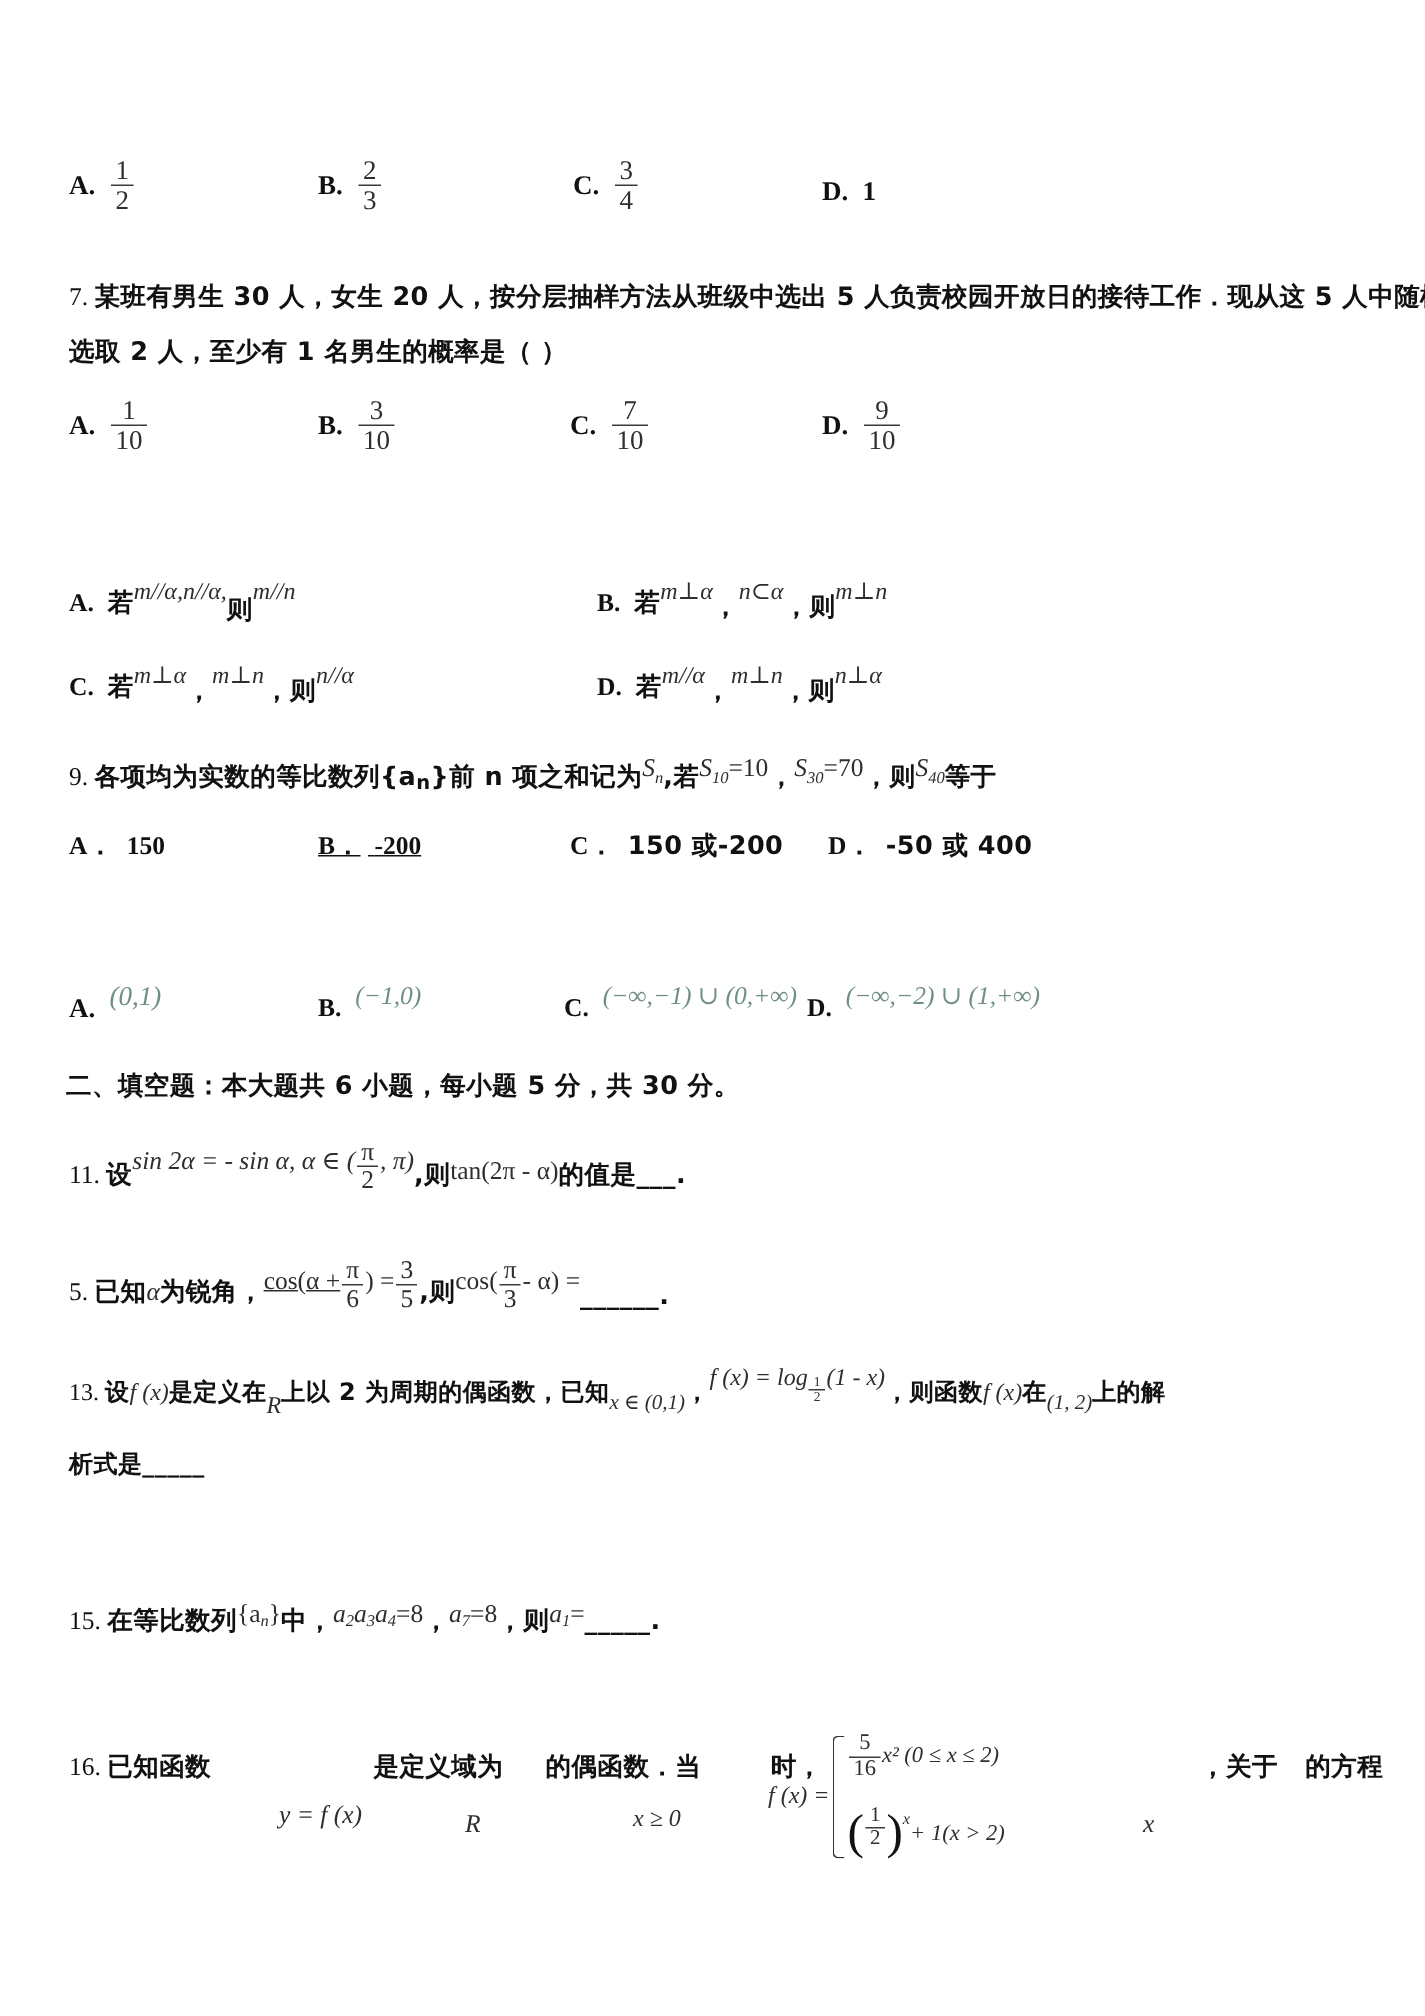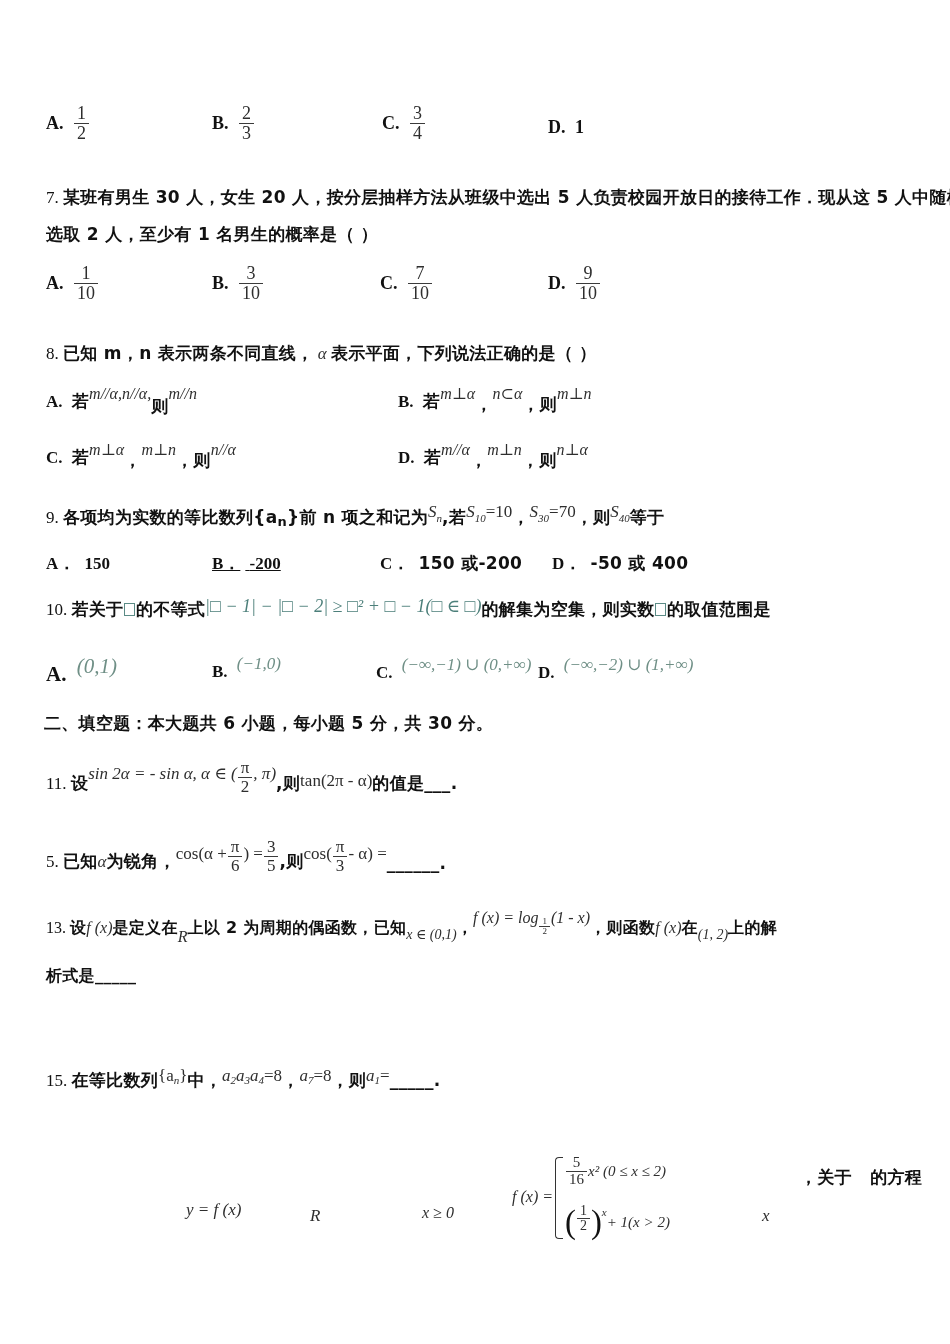--- a/index.html
+++ b/index.html
@@ -194,26 +194,20 @@
     </span>
   </div>
   <div class="opt" style="left:548px; top:264px; font-size:18px;">
     <span class="opt-letter">D.</span>
     <span class="frac math">
       <span class="num">9</span>
       <span class="den">10</span>
     </span>
   </div>
 
-  <div class="qtext" style="left:46px; top:342px; font-size:17px;">
-    <span class="qnum">8.</span>
-    <span class="cn">已知 m，n 表示两条不同直线，</span>
-    <span class="math" style="font-size:17px;">α</span>
-    <span class="cn">表示平面，下列说法正确的是（ ）</span>
-  </div>
 
   <div class="opt" style="left:46px; top:390px; font-size:17px;">
     <span class="opt-letter">A.</span>
     <span class="cn">若</span><span class="math" style="font-size:16px; position:relative; top:-8px;">m//α,n//α,</span><span class="cn" style="position:relative; top:5px;">则</span><span class="math" style="font-size:16px; position:relative; top:-8px;">m//n</span>
   </div>
   <div class="opt" style="left:398px; top:390px; font-size:17px;">
     <span class="opt-letter">B.</span>
     <span class="cn">若</span><span class="math" style="font-size:16px; position:relative; top:-8px;">m⊥α</span><span class="cn" style="position:relative; top:3px;">，</span><span class="math" style="font-size:16px; position:relative; top:-8px;">n⊂α</span><span class="cn" style="position:relative; top:3px;">，</span><span class="cn" style="position:relative; top:3px;">则</span><span class="math" style="font-size:16px; position:relative; top:-8px;">m⊥n</span>
   </div>
 
@@ -241,26 +235,22 @@
   </div>
   <div class="opt" style="left:380px; top:552px; font-size:17px;">
     <span class="opt-letter">C．</span>
     <span class="cn" style="font-weight:700;">150 或-200</span>
   </div>
   <div class="opt" style="left:552px; top:552px; font-size:17px;">
     <span class="opt-letter">D．</span>
     <span class="cn" style="font-weight:700;">-50 或 400</span>
   </div>
 
-  <div class="qtext" style="left:46px; top:598px; font-size:17px;">
-    <span class="qnum">10.</span>
-    <span class="cn">若关于</span><span class="tofu sm"></span><span class="cn">的不等式</span><span class="math tint" style="font-size:18px; position:relative; top:-3px;">|□ − 1| − |□ − 2| ≥ □² + □ − 1(□ ∈ □)</span><span class="cn">的解集为空集，则实数</span><span class="tofu sm"></span><span class="cn">的取值范围是</span>
-  </div>
-
-  <div class="opt" style="left:46px; top:662px; font-size:21px;">
+
+  <div class="opt" style="left:46px; top:662px; font-size:18px;">
     <span class="opt-letter">A.</span>
     <span class="math tint2" style="position:relative; top:-8px;">(0,1)</span>
   </div>
   <div class="opt" style="left:212px; top:662px; font-size:17px;">
     <span class="opt-letter">B.</span>
     <span class="math tint2" style="position:relative; top:-8px;">(−1,0)</span>
   </div>
   <div class="opt" style="left:376px; top:662px; font-size:17px;">
     <span class="opt-letter">C.</span>
     <span class="math tint2" style="position:relative; top:-8px;">(−∞,−1) ∪ (0,+∞)</span>
@@ -277,21 +267,21 @@
   <div class="qtext" style="left:46px; top:765px; font-size:17px;">
     <span class="qnum">11.</span>
     <span class="cn">设</span><span class="math" style="position:relative; top:-10px;">sin 2α = - sin α, α ∈ (</span><span class="frac math" style="position:relative; top:-6px;">
         <span class="num">π</span>
         <span class="den">2</span>
       </span><span class="math" style="position:relative; top:-10px;">, π)</span><span class="cn">,则</span><span class="math mathup" style="position:relative; top:-3px;">tan(2π - α)</span><span class="cn">的值是</span><span class="cn">___.</span>
   </div>
 
   <div class="qtext" style="left:46px; top:843px; font-size:17px;">
     <span class="qnum">5.</span>
-    <span class="cn">已知</span><span class="math">α</span><span class="cn">为锐角，</span><span class="math mathup" style="position:relative; top:-8px;">cos(α +</span><span class="frac math" style="position:relative; top:-5px;">
+    <span class="cn">已知</span><span class="math">α</span><span class="cn">为锐角，</span><span class="math mathup" style="position:relative; top:-8px;text-decoration:underline;">cos(α +</span><span class="frac math" style="position:relative; top:-5px;">
         <span class="num">π</span>
         <span class="den">6</span>
       </span><span class="math mathup" style="position:relative; top:-8px;">) =</span><span class="frac math mathup" style="position:relative; top:-5px;">
         <span class="num">3</span>
         <span class="den">5</span>
       </span><span class="cn">,则</span><span class="math mathup" style="position:relative; top:-8px;">cos(</span><span class="frac math" style="position:relative; top:-5px;">
         <span class="num">π</span>
         <span class="den">3</span>
       </span><span class="math mathup" style="position:relative; top:-8px;">- α) =</span><span class="cn" style="position:relative; top:2px;">______.</span>
   </div>
@@ -306,20 +296,27 @@
   <div class="qtext" style="left:46px; top:966px; font-size:16px;">
     <span class="cn">析式是</span><span class="cn">_____</span>
   </div>
 
 
   <div class="qtext" style="left:46px; top:1069px; font-size:17px;">
     <span class="qnum">15.</span>
     <span class="cn">在等比数列</span><span class="math" style="position:relative; top:-5px;"><span class="setbr">{a</span><span class="math" style="font-size:11px; vertical-align:-0.3em;">n</span><span class="setbr">}</span></span><span class="cn">中，</span><span class="math" style="position:relative; top:-5px;"><span>a</span><span style="font-size:11px; vertical-align:-0.3em;">2</span><span>a</span><span style="font-size:11px; vertical-align:-0.3em;">3</span><span>a</span><span style="font-size:11px; vertical-align:-0.3em;">4</span><span class="mathup">=8</span></span><span class="cn">，</span><span class="math" style="position:relative; top:-5px;"><span>a</span><span style="font-size:11px; vertical-align:-0.3em;">7</span><span class="mathup">=8</span></span><span class="cn">，则</span><span class="math" style="position:relative; top:-5px;"><span>a</span><span style="font-size:11px; vertical-align:-0.3em;">1</span><span class="mathup">=</span></span><span class="cn">_____.</span>
   </div>
 
+  <div class="qtext" style="left:46px; top:1166px; font-size:17px;">
+    <span class="qnum">16.</span>
+    <span class="cn">已知函数</span>
+    <span style="display:inline-block; width:104px;"></span><span class="cn">是定义域为</span>
+    <span style="display:inline-block; width:24px;"></span><span class="cn">的偶函数．当</span>
+    <span style="display:inline-block; width:42px;"></span><span class="cn">时，</span>
+  </div>
 
   <div class="qtext" style="left:512px; top:1155px; font-size:16px;">
     <span class="math">f (x) =</span><span class="piece">
       <span class="line">
         <span class="frac math mathup" style="font-size:15px;">
           <span class="num">5</span>
           <span class="den">16</span>
         </span><span class="math" style="font-size:15px;">x² (0 ≤ x ≤ 2)</span>
       </span>
       <span class="line">

